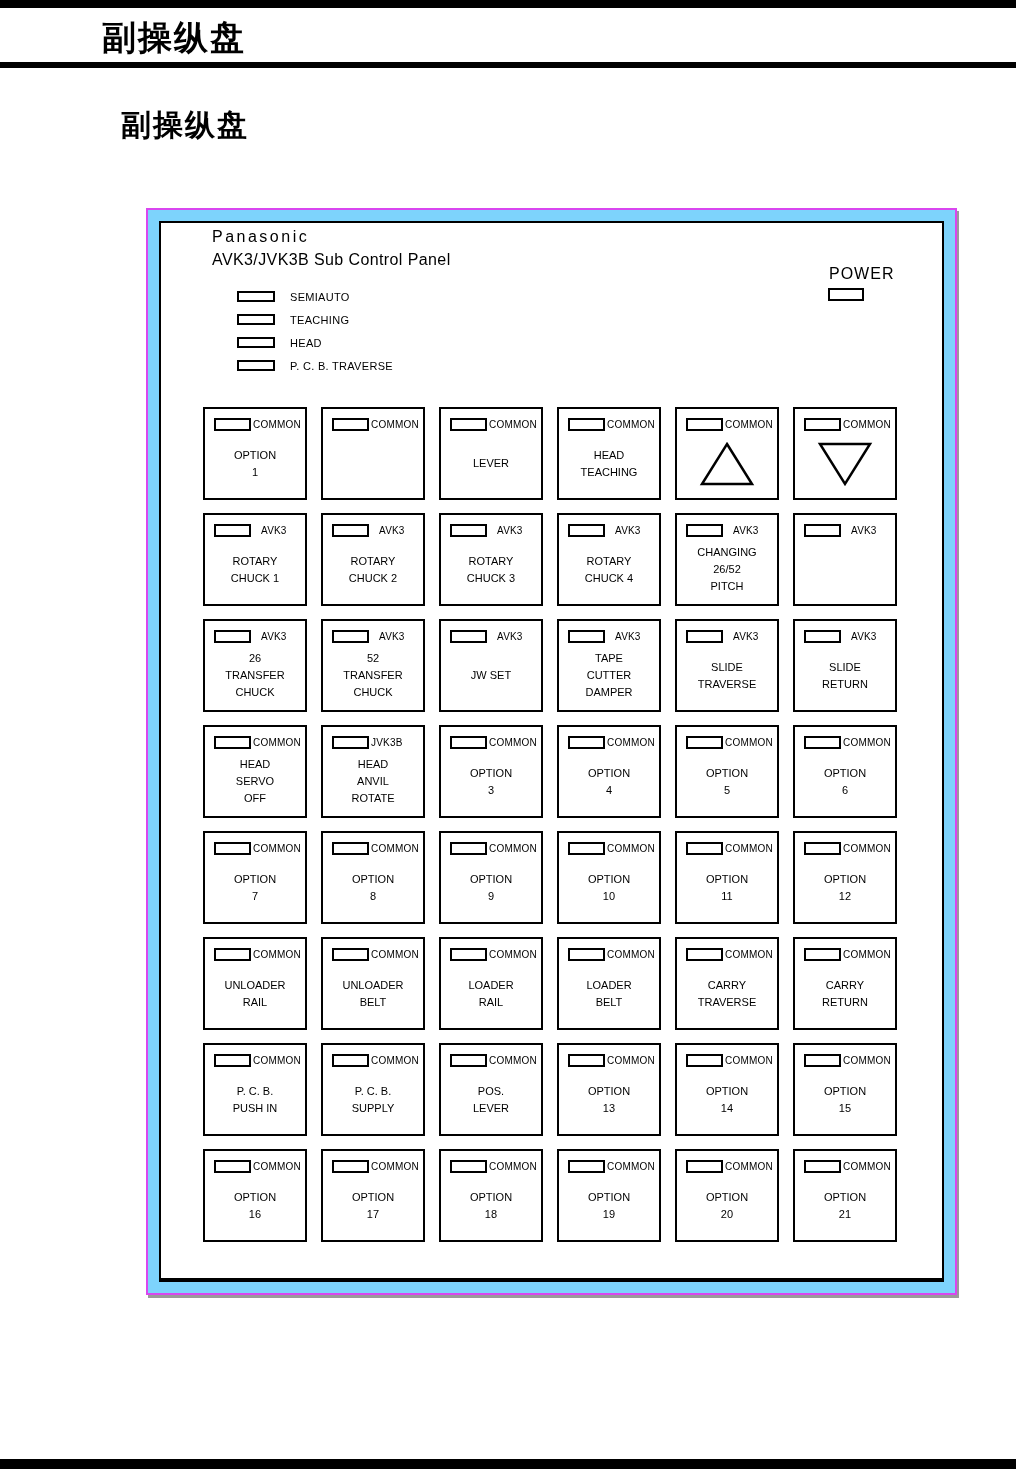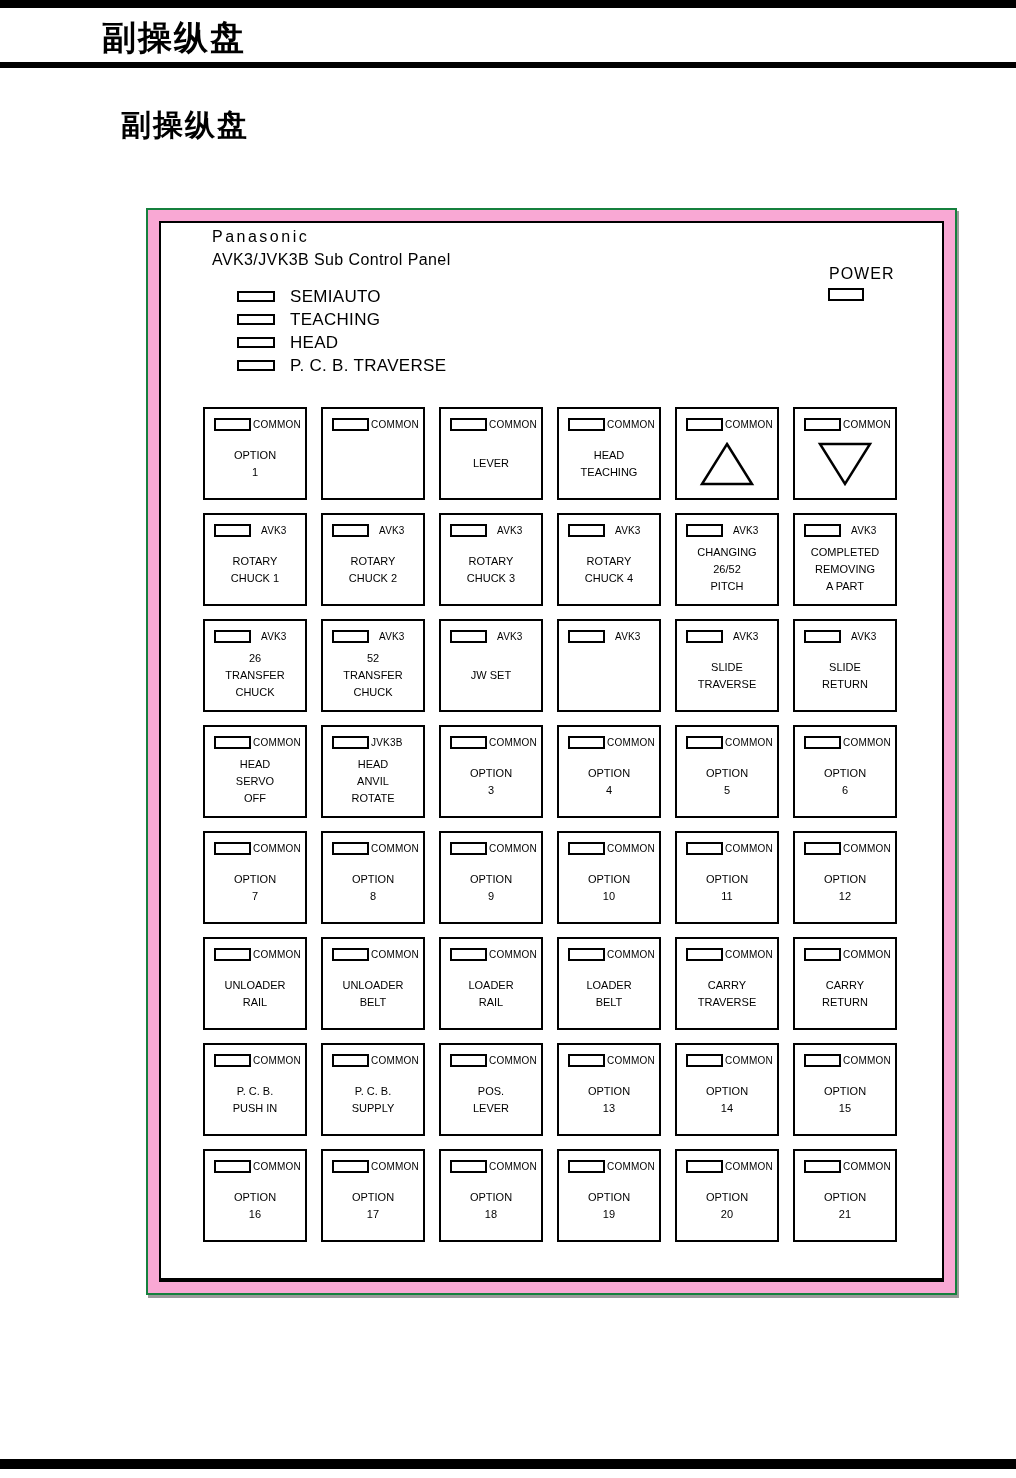--- a/index.html
+++ b/index.html
@@ -21,22 +21,22 @@
     font-size: 34px; font-weight: bold; line-height: 1; letter-spacing: 2px;
   }
   .section-title {
     position: absolute; left: 121px; top: 110px;
     font-size: 30px; font-weight: bold; line-height: 1; letter-spacing: 2px;
   }
 
   .panel-outer {
     position: absolute; left: 146px; top: 208px;
     width: 811px; height: 1087px;
-    border: 2px solid #15803d; box-sizing: border-box;
-    background: #f9a8d4;
+    border: 2px solid #d946ef; box-sizing: border-box;
+    background: #7dd3fc;
     box-shadow: 2px 3px 0 #9a9a9a;
   }
   .panel-inner {
     position: absolute; inset: 11px;
     border: 2px solid #000; border-bottom-width: 4px;
     background: #fff;
   }
 
   .brand {
     position: absolute; left: 51px; top: 5px;
@@ -56,21 +56,21 @@
     width: 32px; height: 9px; border: 2px solid #000;
     margin: 5px auto 0;
   }
 
   .modes { position: absolute; left: 76px; top: 62px; }
   .mode-row { display: flex; align-items: center; height: 23px; }
   .mode-lamp {
     width: 34px; height: 7px; border: 2px solid #000;
     margin-right: 15px; flex: 0 0 auto;
   }
-  .mode-label { font-size: 17px; letter-spacing: 0.3px; white-space: nowrap; }
+  .mode-label { font-size: 11px; letter-spacing: 0.3px; white-space: nowrap; }
 
   .grid {
     position: absolute; left: 42px; top: 184px;
     display: grid;
     grid-template-columns: repeat(6, 104px);
     grid-auto-rows: 93px;
     column-gap: 14px; row-gap: 13px;
   }
   .btn {
     border: 2px solid #000; box-sizing: border-box;
@@ -238,23 +238,20 @@
             </div>
             <div class="cap">
               <span class="cap-text">CHANGING<br>26/52<br>PITCH</span>
             </div>
           </div>
           <div class="btn">
             <div class="ind">
               <span class="lamp"></span>
               <span class="tag gap">AVK3</span>
             </div>
-            <div class="cap">
-              <span class="cap-text">COMPLETED<br>REMOVING<br>A PART</span>
-            </div>
           </div>
           <div class="btn">
             <div class="ind">
               <span class="lamp"></span>
               <span class="tag gap">AVK3</span>
             </div>
             <div class="cap">
               <span class="cap-text">26<br>TRANSFER<br>CHUCK</span>
             </div>
           </div>
@@ -273,20 +270,23 @@
               <span class="tag gap">AVK3</span>
             </div>
             <div class="cap">
               <span class="cap-text">JW SET</span>
             </div>
           </div>
           <div class="btn">
             <div class="ind">
               <span class="lamp"></span>
               <span class="tag gap">AVK3</span>
+            </div>
+            <div class="cap">
+              <span class="cap-text">TAPE<br>CUTTER<br>DAMPER</span>
             </div>
           </div>
           <div class="btn">
             <div class="ind">
               <span class="lamp"></span>
               <span class="tag gap">AVK3</span>
             </div>
             <div class="cap">
               <span class="cap-text">SLIDE<br>TRAVERSE</span>
             </div>

